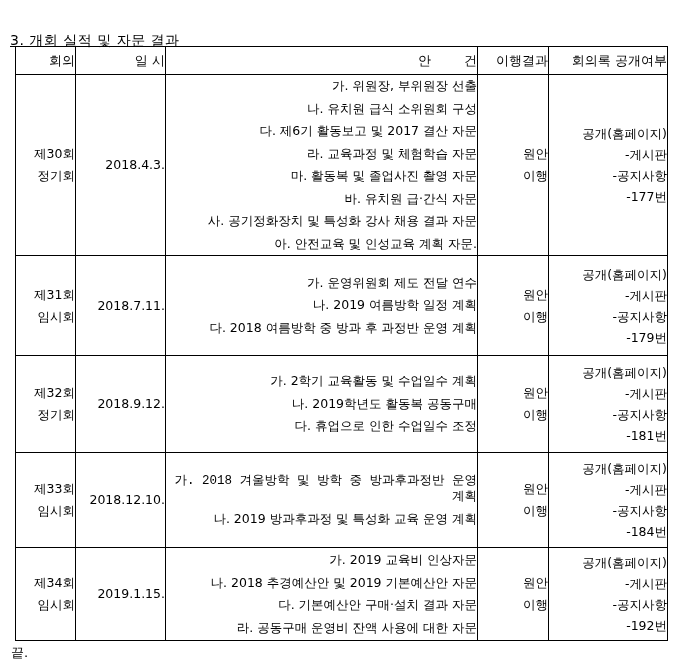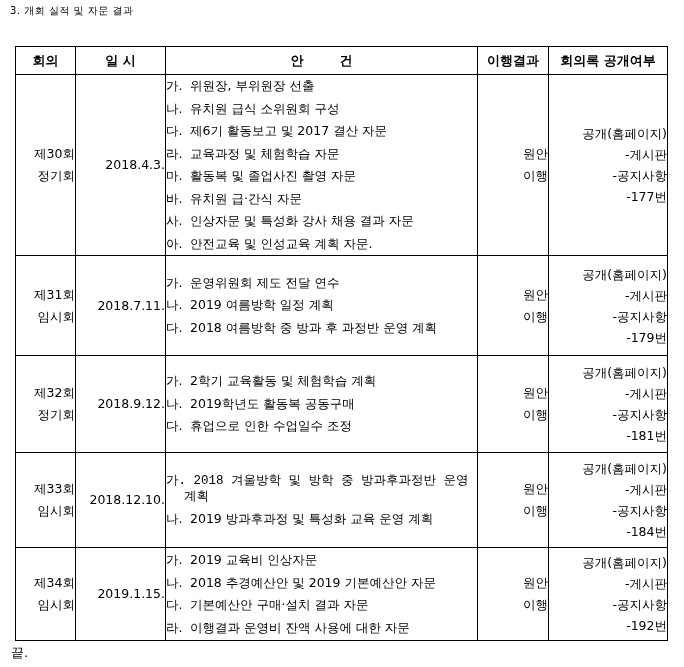--- a/index.html
+++ b/index.html
@@ -12,53 +12,54 @@
     height: 667px;
     position: relative;
     font-family: "DejaVu Sans", "Liberation Sans", sans-serif;
     color: #000;
     font-size: 12.5px;
     overflow: hidden;
   }
   .section-title {
     position: absolute;
     left: 10px;
-    top: 4px;
-    font-size: 10px;
+    top: 32px;
+    font-size: 14px;
     letter-spacing: 0.5px;
+    text-decoration: underline;
   }
   table.results {
     position: absolute;
     left: 15px;
     top: 46px;
     border-collapse: collapse;
     table-layout: fixed;
     width: 652px;
   }
   table.results th, table.results td {
     border: 1px solid #000;
     padding: 0;
     vertical-align: middle;
   }
   table.results th {
     height: 27px;
-    font-weight: bold;
+    font-weight: normal;
     font-size: 13px;
-    text-align: center;
+    text-align: right;
   }
   col.c-meeting { width: 60px; }
   col.c-date { width: 90px; }
   col.c-agenda { width: 312px; }
   col.c-result { width: 71px; }
   col.c-disclosure { width: 119px; }
 
   td.center { text-align: right; line-height: 22px; }
   td.agenda { padding-left: 8px; }
   .agenda-list { margin: 0; padding: 0; list-style: none; }
-  .agenda-list li { line-height: 22.5px; white-space: nowrap; }
+  .agenda-list li { line-height: 22.5px; white-space: nowrap; text-align: right; }
   .agenda-list li.wrap { white-space: normal; line-height: 16px; padding: 3px 0; font-family: Liberation Mono, monospace; }
   .agenda-list li .cont { display: block; padding-left: 18px; }
   .num { display: inline-block; width: 20px; }
   .disc-line { display: block; line-height: 21px; }
 
   tr.r30 td { height: 180px; }
   tr.r31 td { height: 99px; }
   tr.r32 td { height: 96px; }
   tr.r33 td { height: 94px; }
   tr.r34 td { height: 92px; }
@@ -101,21 +102,21 @@
       </td>
       <td class="center">2018.4.3.</td>
       <td class="agenda">
         <ul class="agenda-list">
           <li><span class="num">가.</span> <span>위원장, 부위원장 선출</span></li>
           <li><span class="num">나.</span> <span>유치원 급식 소위원회 구성</span></li>
           <li><span class="num">다.</span> <span>제6기 활동보고 및 2017 결산 자문</span></li>
           <li><span class="num">라.</span> <span>교육과정 및 체험학습 자문</span></li>
           <li><span class="num">마.</span> <span>활동복 및 졸업사진 촬영 자문</span></li>
           <li><span class="num">바.</span> <span>유치원 급·간식 자문</span></li>
-          <li><span class="num">사.</span> <span>인상자문 및 특성화 강사 채용 결과 자문</span></li>
+          <li><span class="num">사.</span> <span>공기정화장치 및 특성화 강사 채용 결과 자문</span></li>
           <li><span class="num">아.</span> <span>안전교육 및 인성교육 계획 자문.</span></li>
         </ul>
       </td>
       <td class="center">
         <div>원안</div>
         <div>이행</div>
       </td>
       <td class="center">
         <span class="disc-line">공개(홈페이지)</span>
         <span class="disc-line">-게시판</span>
@@ -150,21 +151,21 @@
     </tr>
 
     <tr class="r32">
       <td class="center">
         <div>제32회</div>
         <div>정기회</div>
       </td>
       <td class="center">2018.9.12.</td>
       <td class="agenda">
         <ul class="agenda-list">
-          <li><span class="num">가.</span> <span>2학기 교육활동 및 체험학습 계획</span></li>
+          <li><span class="num">가.</span> <span>2학기 교육활동 및 수업일수 계획</span></li>
           <li><span class="num">나.</span> <span>2019학년도 활동복 공동구매</span></li>
           <li><span class="num">다.</span> <span>휴업으로 인한 수업일수 조정</span></li>
         </ul>
       </td>
       <td class="center">
         <div>원안</div>
         <div>이행</div>
       </td>
       <td class="center">
         <span class="disc-line">공개(홈페이지)</span>
@@ -202,21 +203,21 @@
       <td class="center">
         <div>제34회</div>
         <div>임시회</div>
       </td>
       <td class="center">2019.1.15.</td>
       <td class="agenda">
         <ul class="agenda-list">
           <li><span class="num">가.</span> <span>2019 교육비 인상자문</span></li>
           <li><span class="num">나.</span> <span>2018 추경예산안 및 2019 기본예산안 자문</span></li>
           <li><span class="num">다.</span> <span>기본예산안 구매·설치 결과 자문</span></li>
-          <li><span class="num">라.</span> <span>이행결과 운영비 잔액 사용에 대한 자문</span></li>
+          <li><span class="num">라.</span> <span>공동구매 운영비 잔액 사용에 대한 자문</span></li>
         </ul>
       </td>
       <td class="center">
         <div>원안</div>
         <div>이행</div>
       </td>
       <td class="center">
         <span class="disc-line">공개(홈페이지)</span>
         <span class="disc-line">-게시판</span>
         <span class="disc-line">-공지사항</span>

